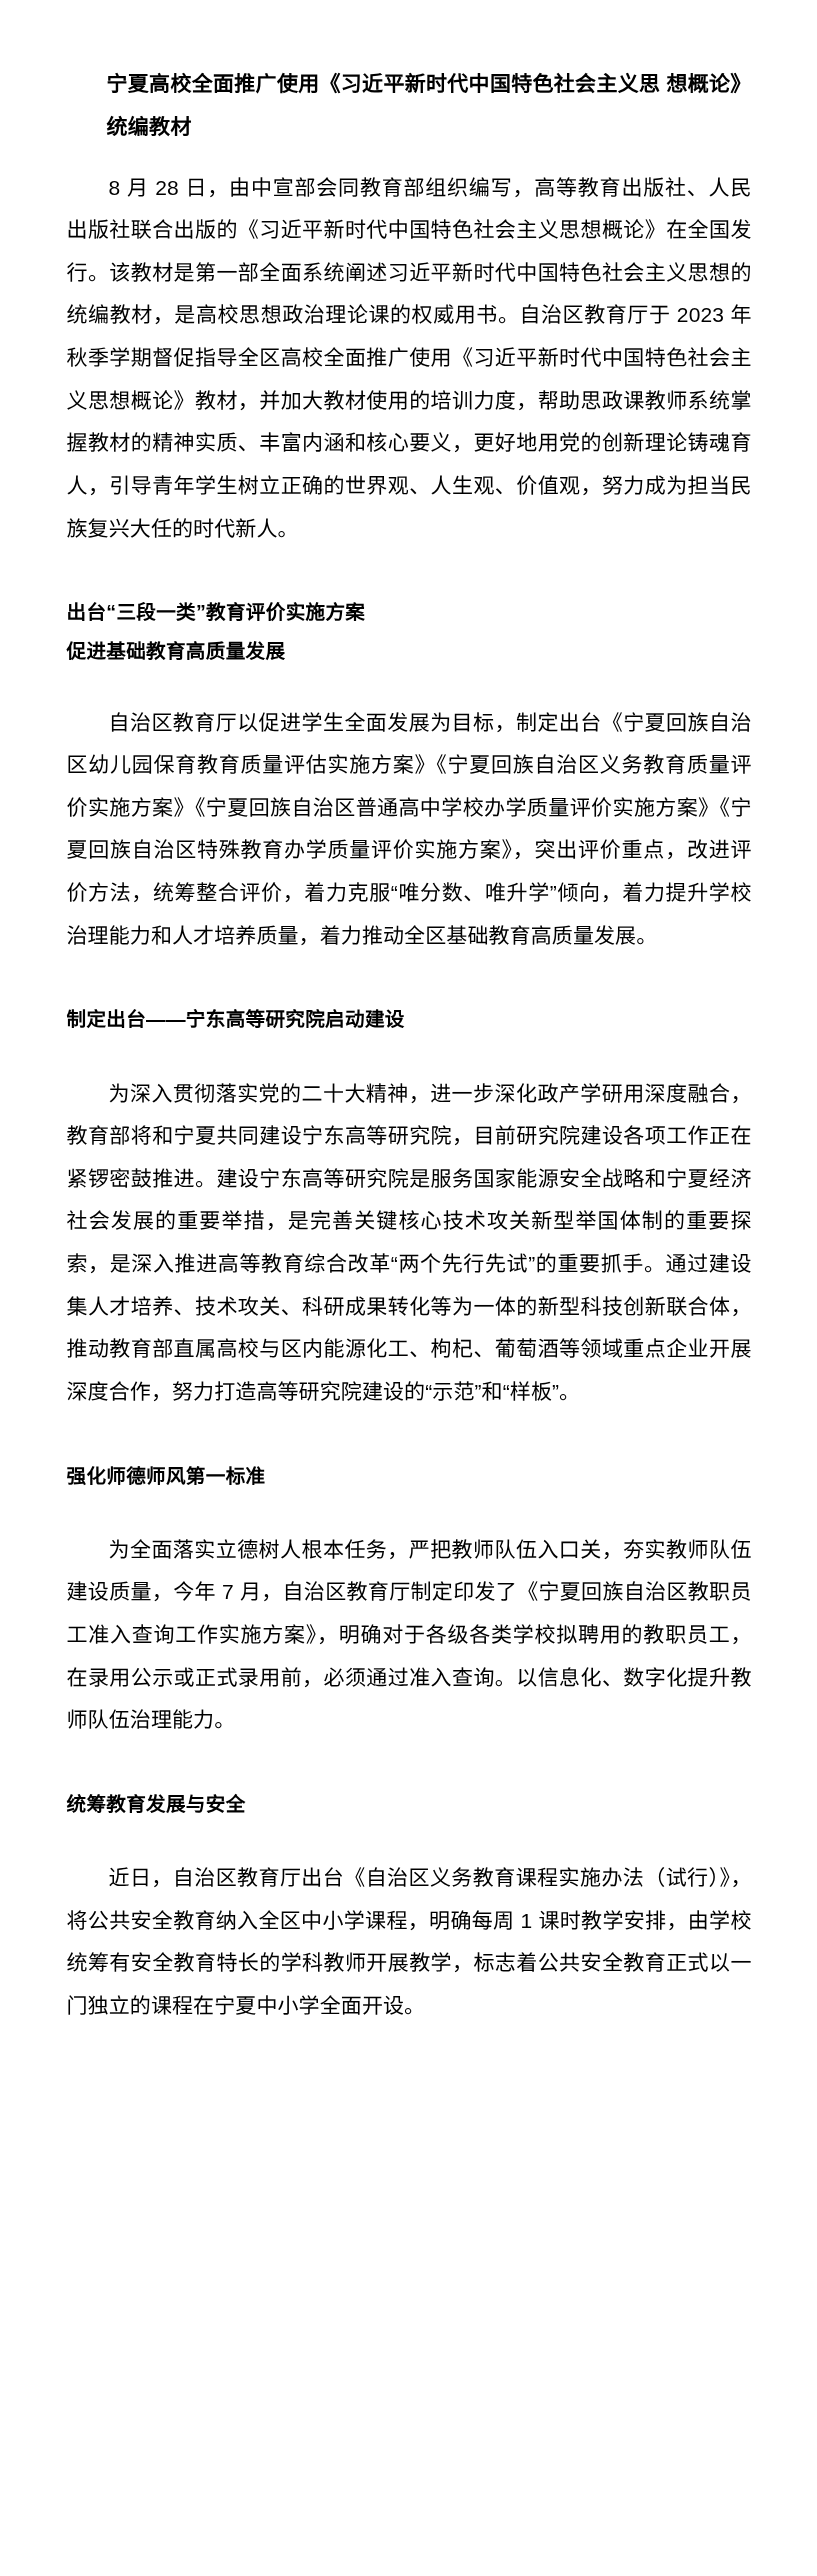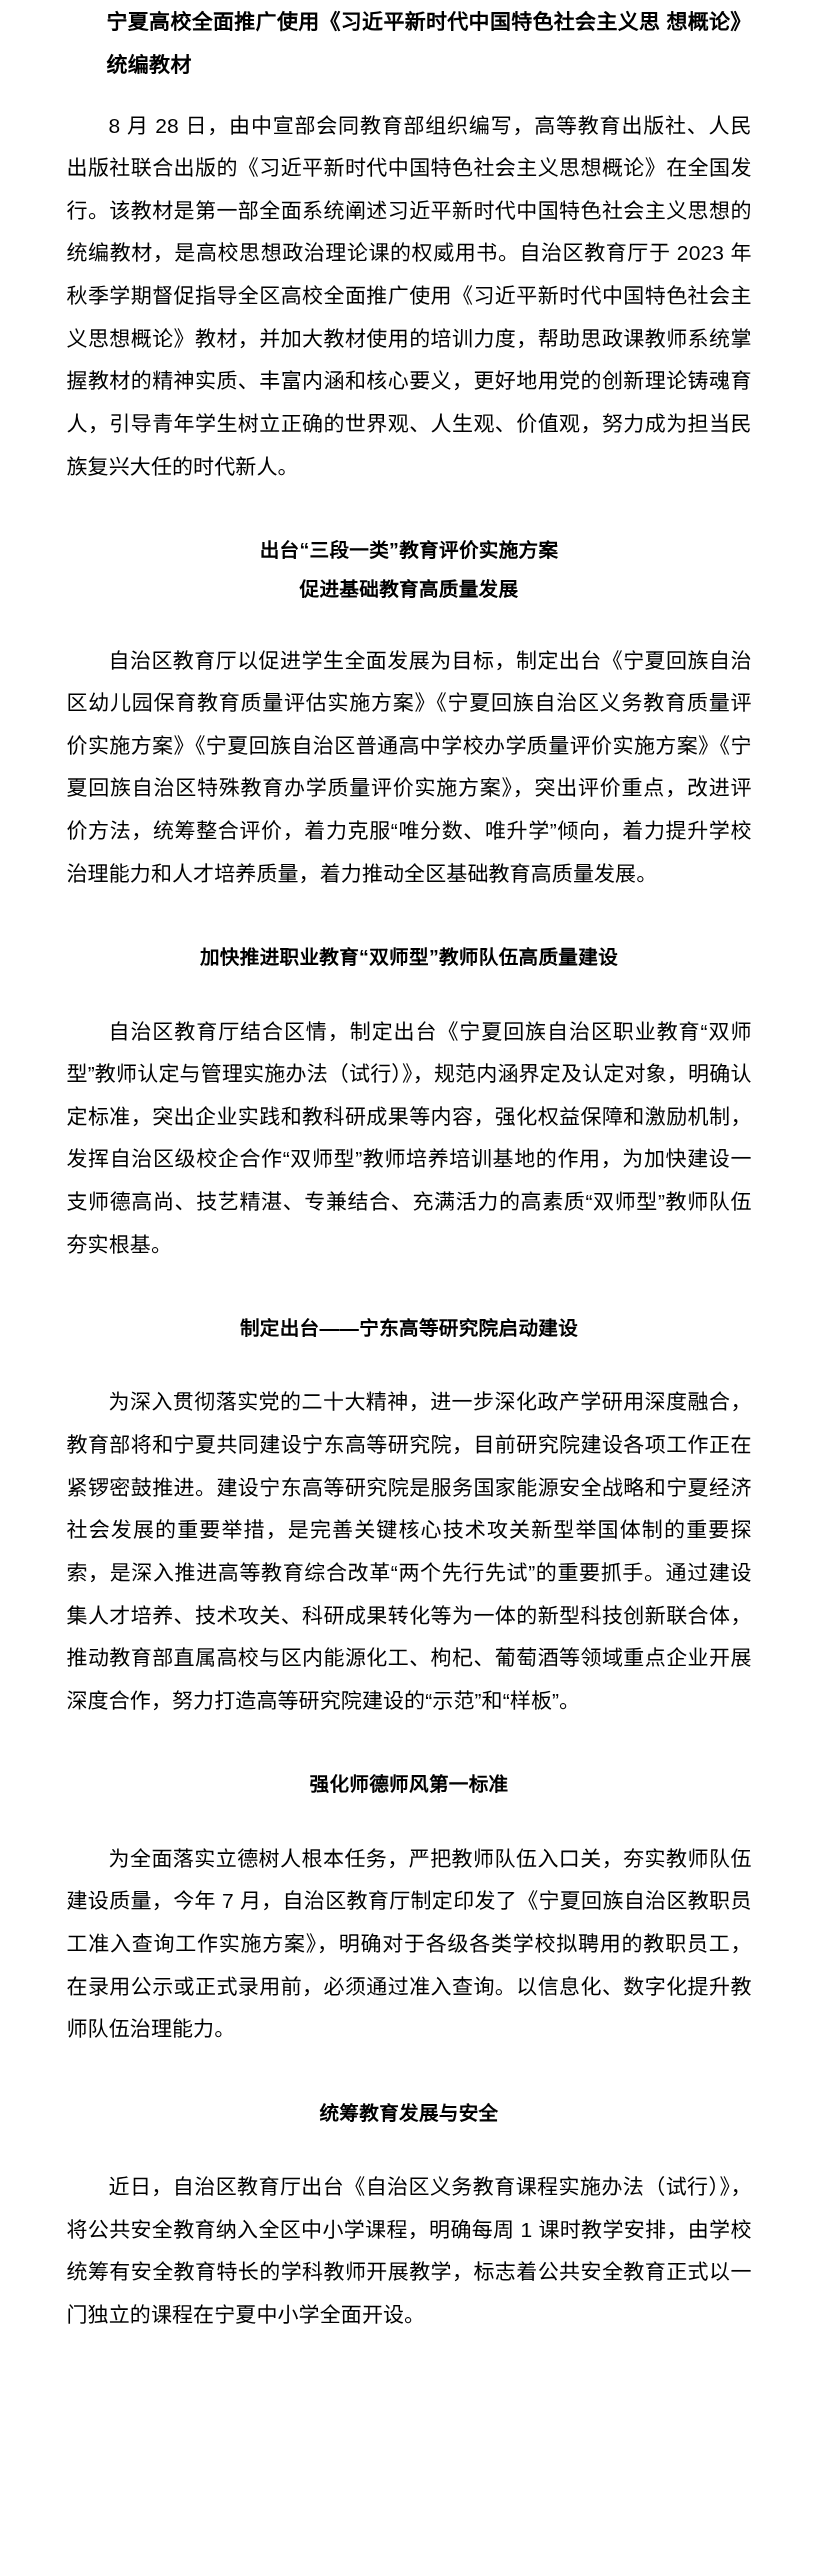--- a/index.html
+++ b/index.html
@@ -17,38 +17,38 @@
     min-height: 3364px;
     margin: 0 auto;
     background: #ffffff;
     box-sizing: border-box;
     padding: 0;
     position: relative;
   }
   .content {
     width: 685px;
     margin: 0 auto;
+    padding-top: 62px;
     box-sizing: border-box;
   }
   .doc-title {
     font-size: 21px;
     font-weight: bold;
     line-height: 2.05;
     text-align: left;
     text-indent: 0;
     margin: 0 0 18.5px 0;
     letter-spacing: 0.3px;
     padding-left: 40px;
     padding-right: 0px;
   }
   .section-heading {
     font-size: 19.6px;
     font-weight: bold;
     line-height: 2.0;
-    text-align: center;
     margin: 43px 0 33px 0;
     letter-spacing: 0.3px;
   }
   .section-heading.two-line {
     margin-bottom: 30px;
   }
   .section-heading .hl {
     display: block;
   }
   p.body-text {
@@ -77,26 +77,20 @@
     </section>
 
     <section>
       <h2 class="section-heading two-line">
         <span class="hl">出台“三段一类”教育评价实施方案</span>
         <span class="hl">促进基础教育高质量发展</span>
       </h2>
       <p class="body-text">自治区教育厅以促进学生全面发展为目标，制定出台《宁夏回族自治区幼儿园保育教育质量评估实施方案》《宁夏回族自治区义务教育质量评价实施方案》《宁夏回族自治区普通高中学校办学质量评价实施方案》《宁夏回族自治区特殊教育办学质量评价实施方案》，突出评价重点，改进评价方法，统筹整合评价，着力克服“唯分数、唯升学”倾向，着力提升学校治理能力和人才培养质量，着力推动全区基础教育高质量发展。</p>
     </section>
 
-    <section>
-      <h2 class="section-heading">
-        <span class="hl">加快推进职业教育“双师型”教师队伍高质量建设</span>
-      </h2>
-      <p class="body-text">自治区教育厅结合区情，制定出台《宁夏回族自治区职业教育“双师型”教师认定与管理实施办法（试行）》，规范内涵界定及认定对象，明确认定标准，突出企业实践和教科研成果等内容，强化权益保障和激励机制，发挥自治区级校企合作“双师型”教师培养培训基地的作用，为加快建设一支师德高尚、技艺精湛、专兼结合、充满活力的高素质“双师型”教师队伍夯实根基。</p>
-    </section>
 
     <section>
       <h2 class="section-heading">
         <span class="hl">制定出台——宁东高等研究院启动建设</span>
       </h2>
       <p class="body-text">为深入贯彻落实党的二十大精神，进一步深化政产学研用深度融合，教育部将和宁夏共同建设宁东高等研究院，目前研究院建设各项工作正在紧锣密鼓推进。建设宁东高等研究院是服务国家能源安全战略和宁夏经济社会发展的重要举措，是完善关键核心技术攻关新型举国体制的重要探索，是深入推进高等教育综合改革“两个先行先试”的重要抓手。通过建设集人才培养、技术攻关、科研成果转化等为一体的新型科技创新联合体，推动教育部直属高校与区内能源化工、枸杞、葡萄酒等领域重点企业开展深度合作，努力打造高等研究院建设的“示范”和“样板”。</p>
     </section>
 
     <section>
       <h2 class="section-heading">

